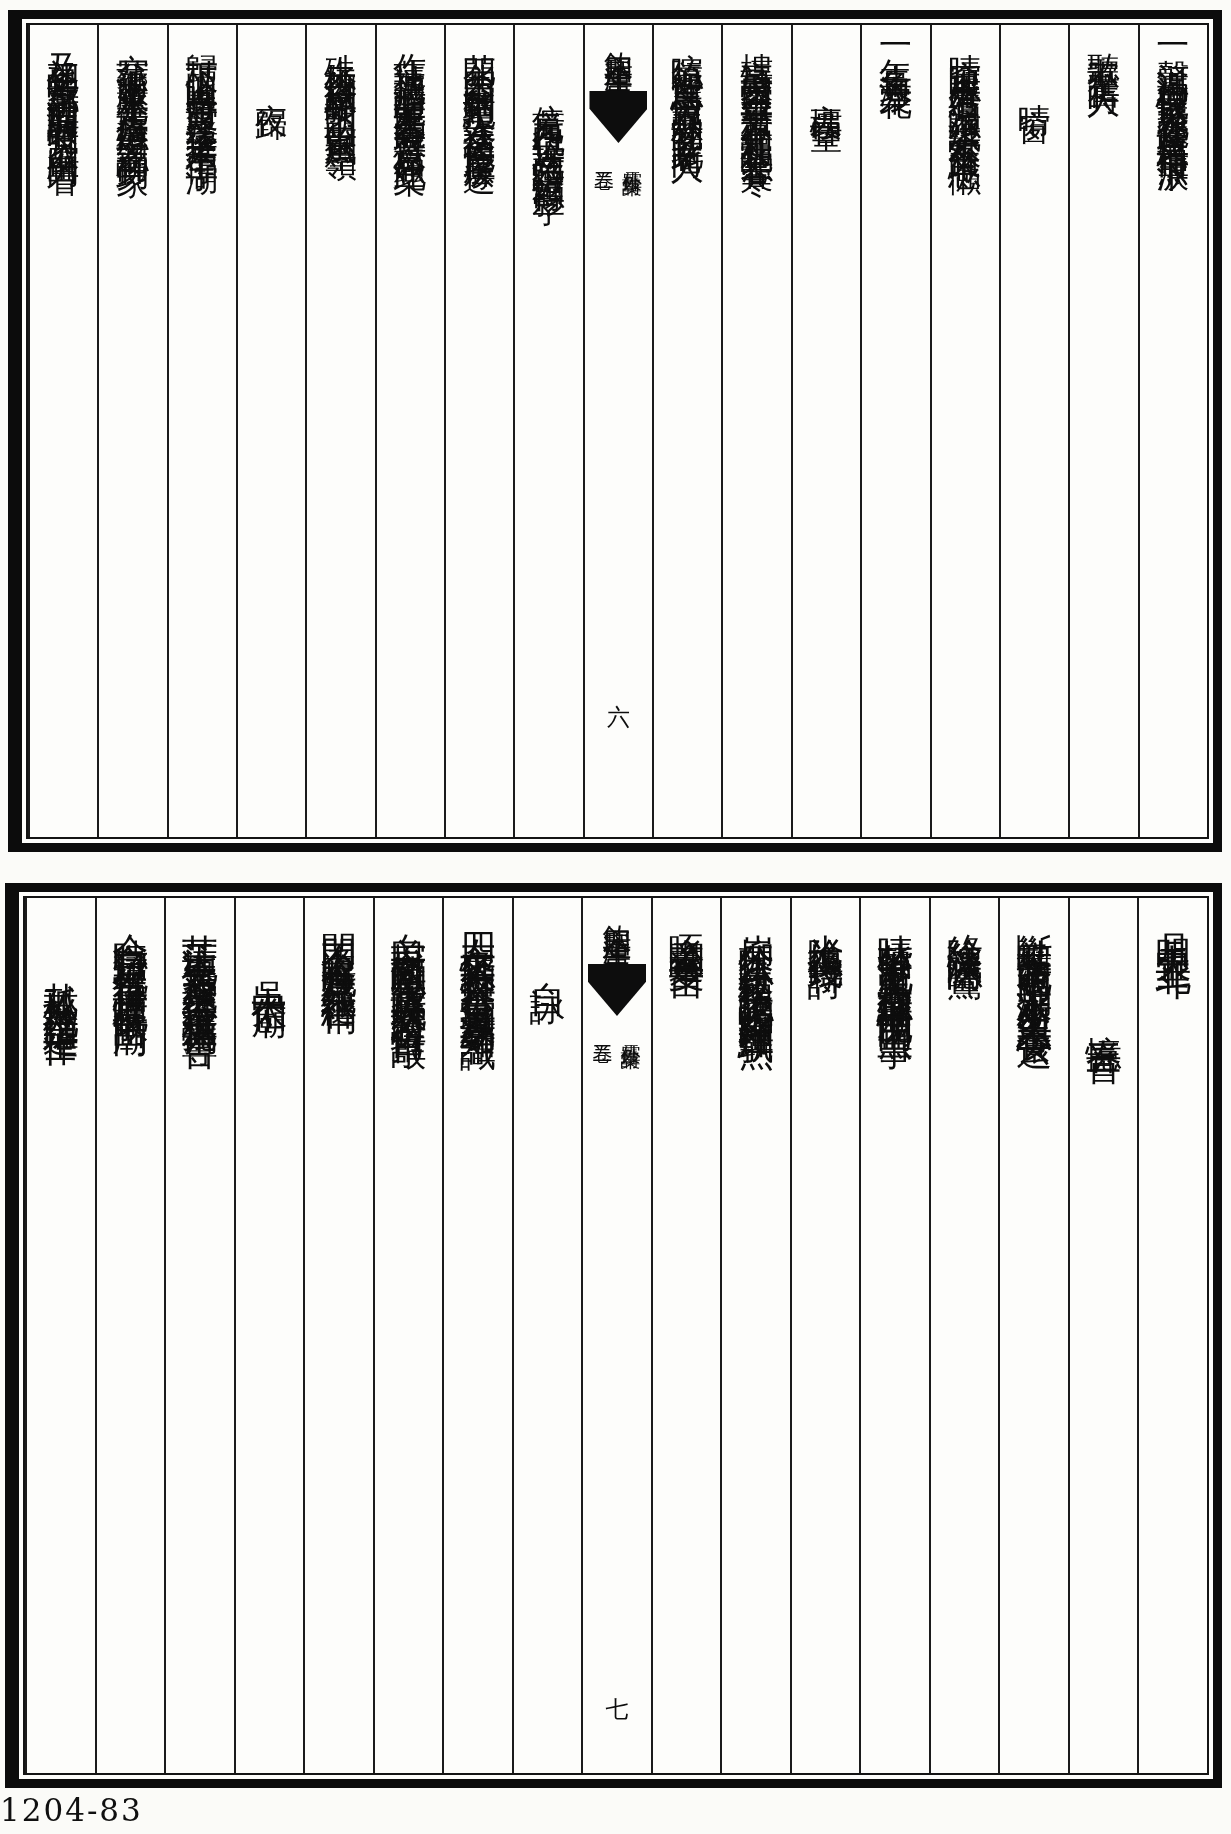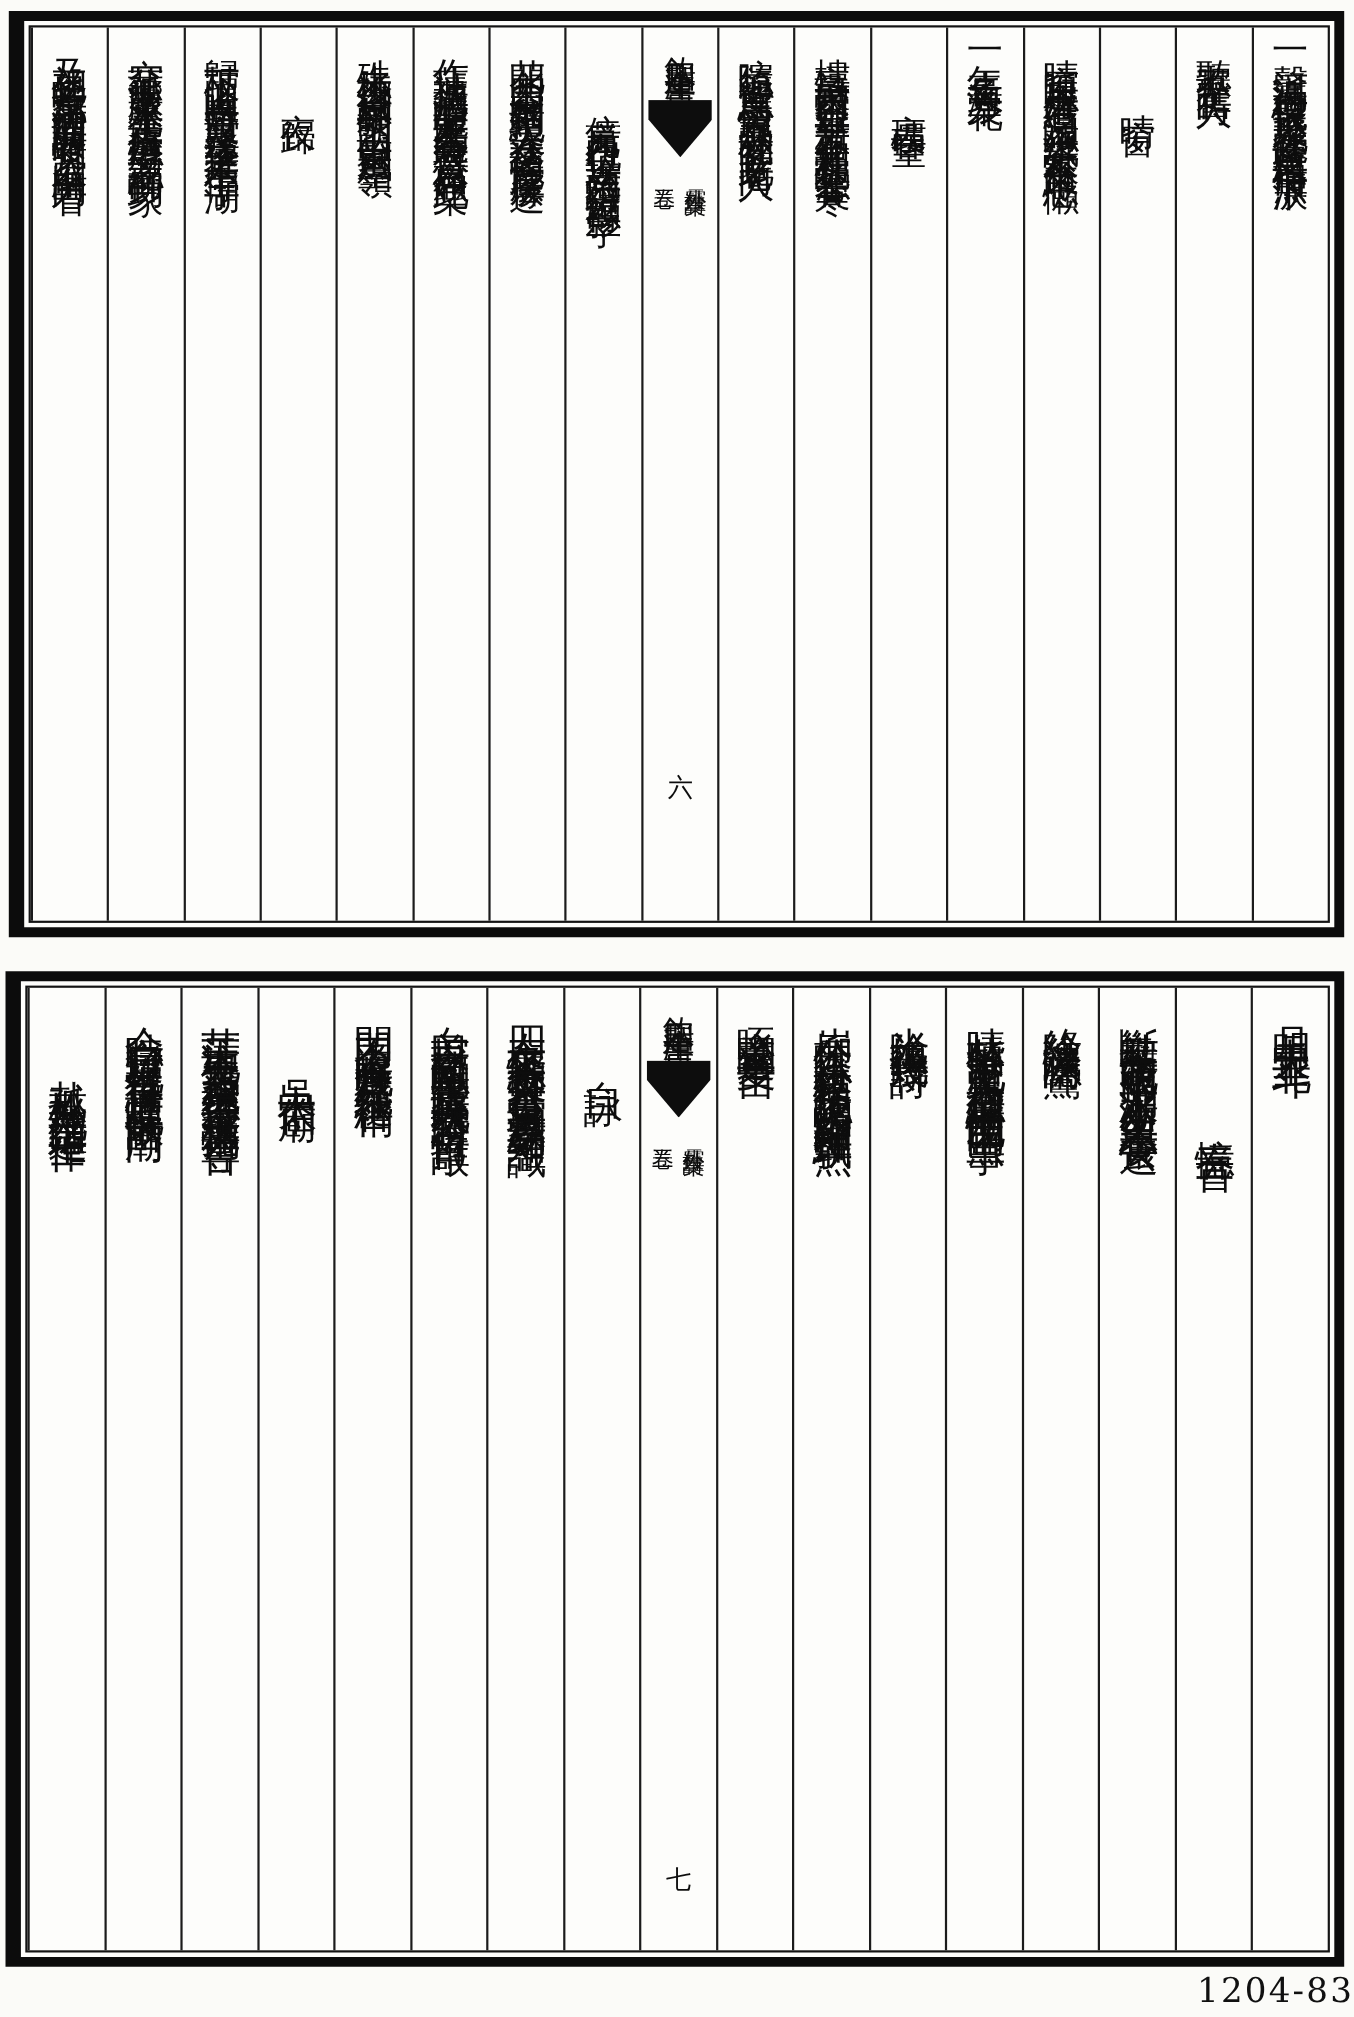--- a/index.html
+++ b/index.html
@@ -81,21 +81,21 @@
     font-size:23px;
     line-height:1;
   }
   .page-top .folio{margin-bottom:108px;}
   .page-bottom .folio{margin-bottom:52px;}
   
   .plate{
     position:absolute;
     left:0;right:0;
     top:1792px;
-    text-align:right;
+    text-align:left;
     font-size:31px;
     letter-spacing:2px;
     color:#101010;
   }
 </style>
 </head>
 <body>
 
 <div class="sheet">
 

